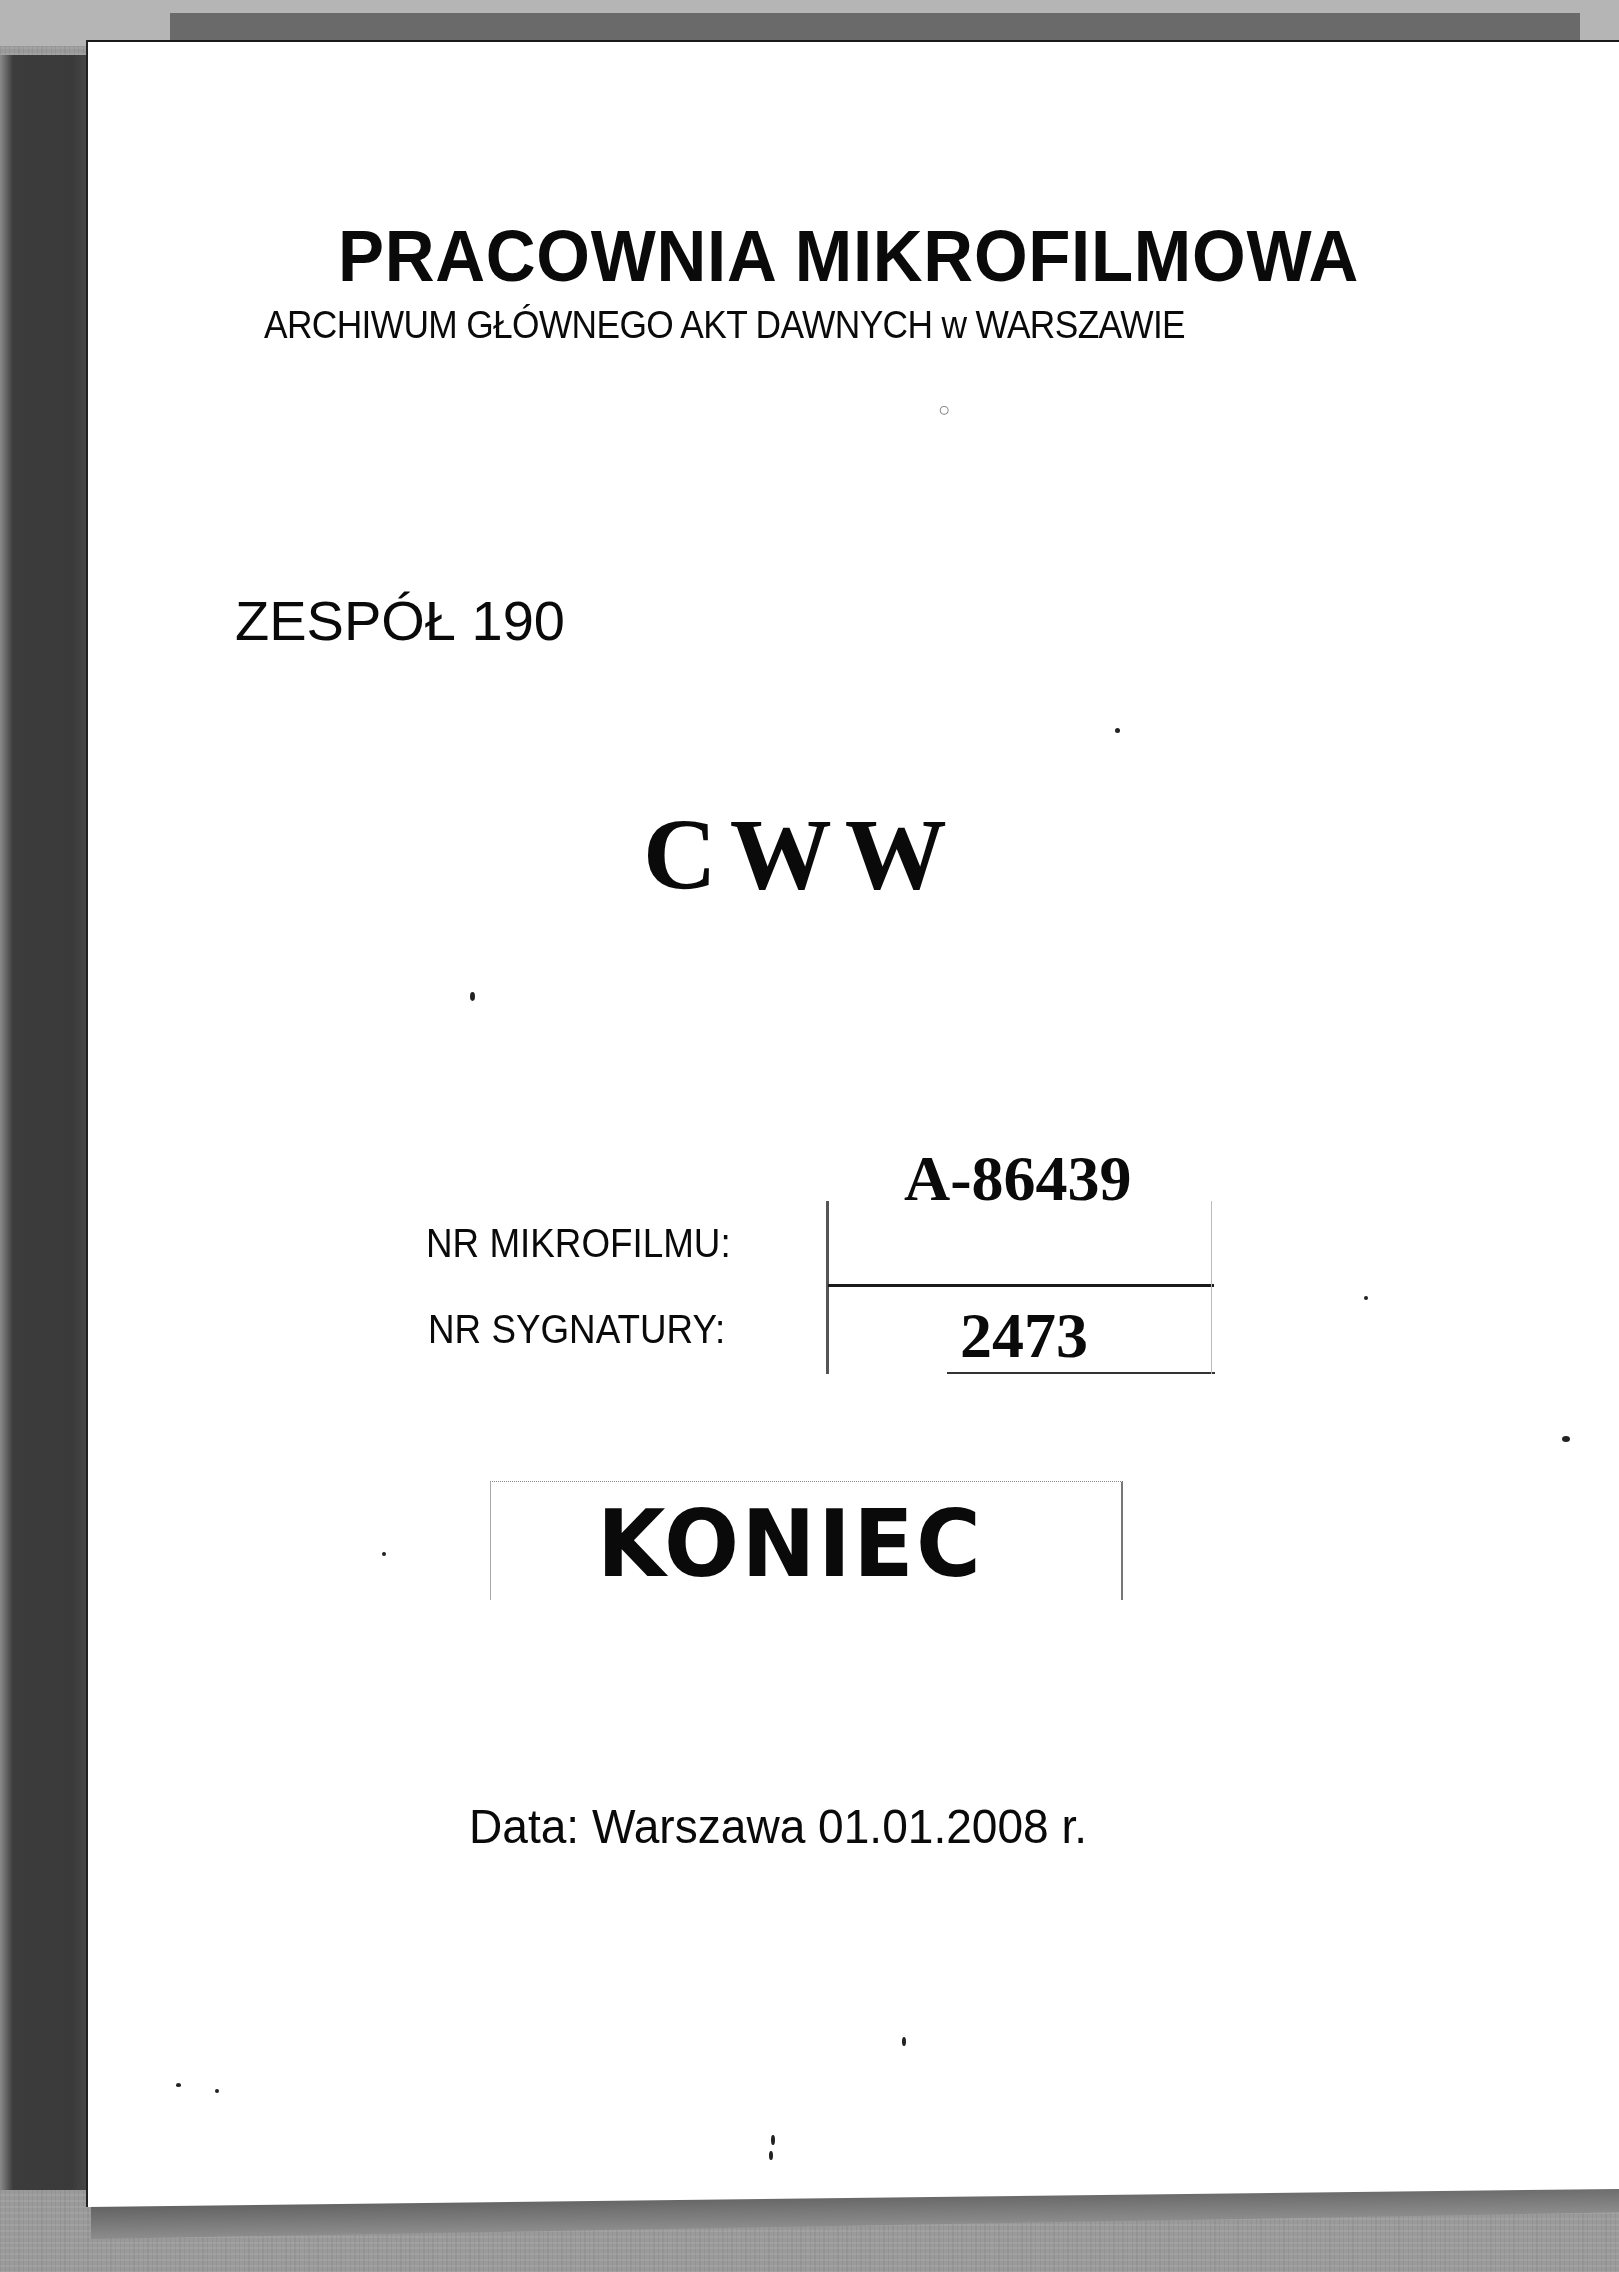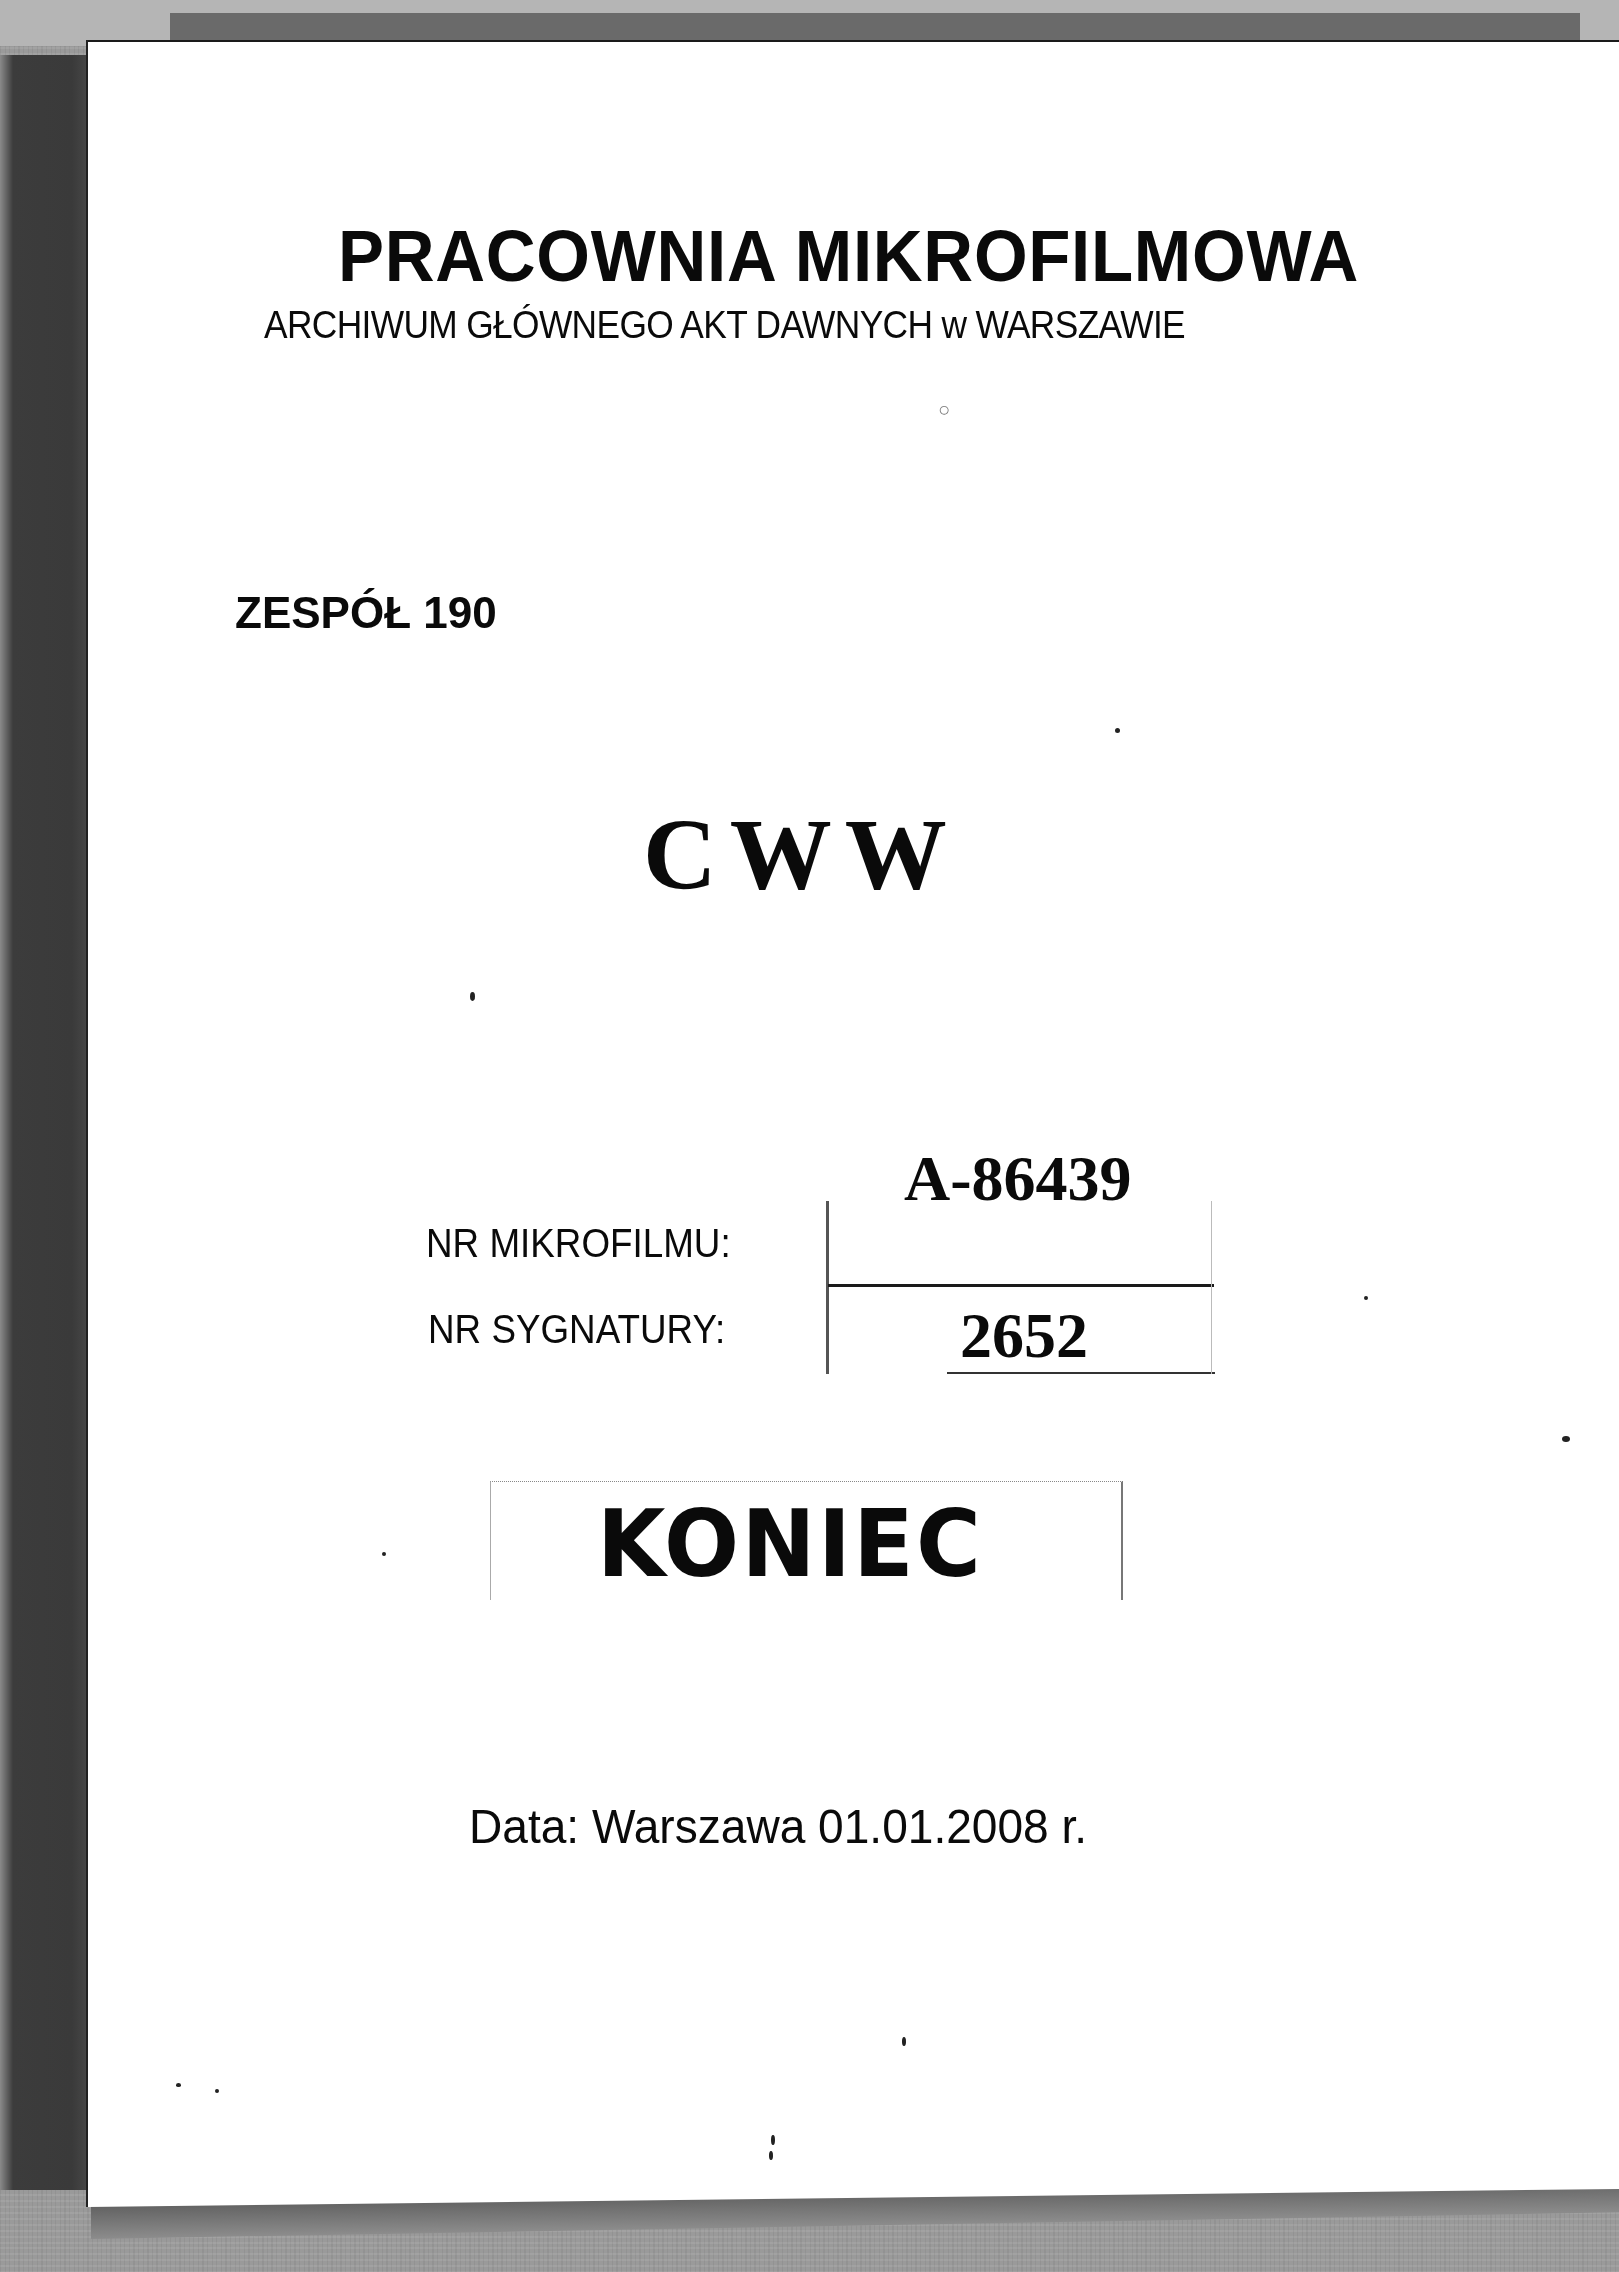--- a/index.html
+++ b/index.html
@@ -80,22 +80,21 @@
       transform: scaleX(0.93);
       transform-origin: left center;
     }
     .mark-small {
       left: 938px; top: 398px;
       font-size: 19.6px;
       color: #777;
     }
     .zespol {
       left: 235px; top: 588px;
-      font-size: 44px;
-      font-weight: bold;
+      font-size: 56px;
     }
     .cww {
       left: 643px; top: 796px;
       font-size: 102px;
       font-weight: bold;
       letter-spacing: 13px;
     }
     .label-mikro {
       left: 426px; top: 1221px;
       font-size: 40px;
@@ -192,21 +191,21 @@
 
 <div class="txt sans label-mikro">NR MIKROFILMU:</div>
 <div class="txt sans label-sygn">NR SYGNATURY:</div>
 
 <div class="table-vline"></div>
 <div class="table-hline"></div>
 <div class="table-hline2"></div>
 <div class="table-rline"></div>
 
 <div class="txt serif val-mikro">A-86439</div>
-<div class="txt serif val-sygn">2652</div>
+<div class="txt serif val-sygn">2473</div>
 
 <div class="koniec-box"></div>
 <div class="txt koniec">KONIEC</div>
 
 <div class="txt sans date">Data: Warszawa 01.01.2008 r.</div>
 
 <div class="speck" style="left:470px;top:992px;width:5.2px;height:9.1px;"></div>
 <div class="speck" style="left:1115px;top:728px;width:5.2px;height:5.2px;"></div>
 <div class="speck" style="left:1562px;top:1436px;width:7.8px;height:5.9px;"></div>
 <div class="speck" style="left:902px;top:2037px;width:3.9px;height:9.1px;"></div>

